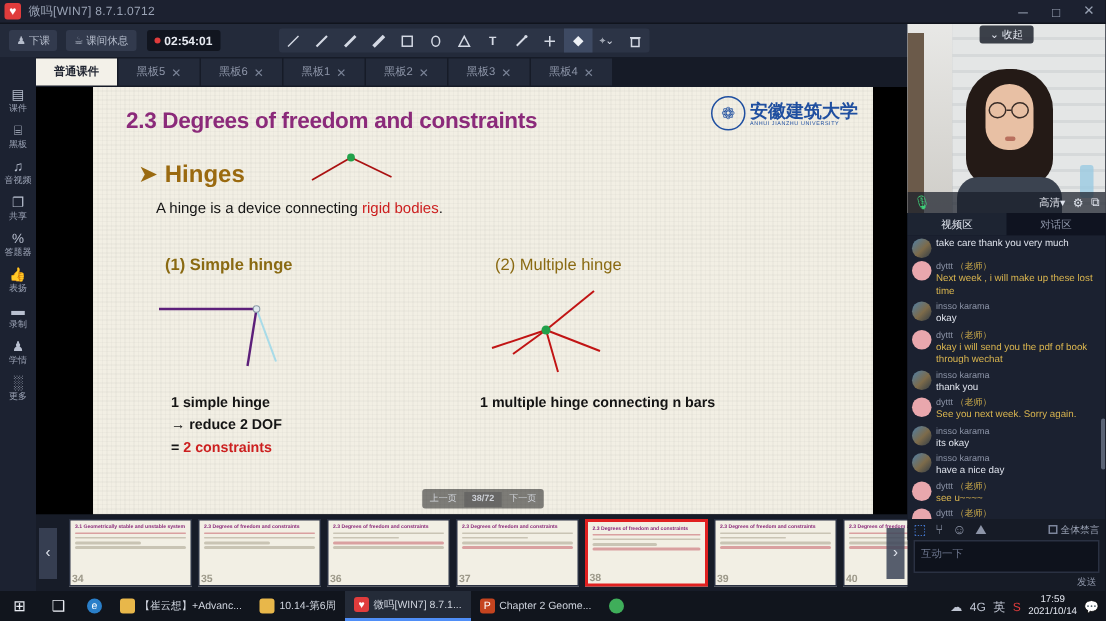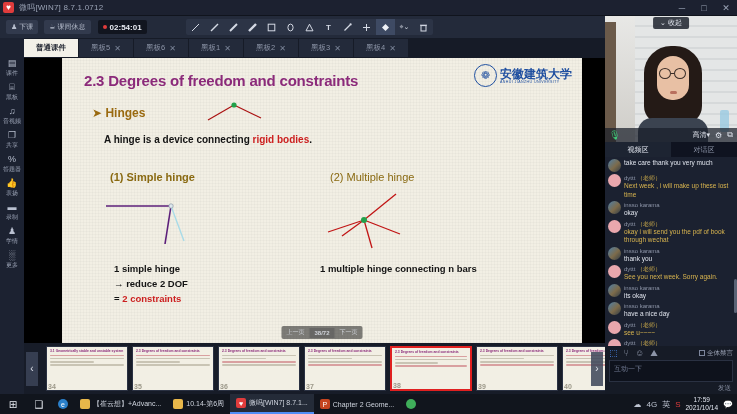--- a/index.html
+++ b/index.html
@@ -99,25 +99,25 @@
   }
   .logo-wrap { position: absolute; right: 10px; top: 6px; display: flex; align-items: center; gap: 3px; }
   .logo-seal {
     width: 23px; height: 23px; border-radius: 50%;
     border: 1.6px solid #1f4fa0; display: flex; align-items: center; justify-content: center;
     color: #1f4fa0; font-size: 11px;
   }
   .logo-cn { font-size: 12px; color: #1f4fa0; font-weight: bold; line-height: 12px; }
   .logo-en { font-size: 3.6px; color: #1f4fa0; letter-spacing: .4px; }
   .bullet-hinges {
-    position: absolute; left: 30px; top: 48px; font-size: 12px;
+    position: absolute; left: 30px; top: 48px; font-size: 16px;
     font-weight: bold; color: #9a6a10;
   }
   .sentence {
-    position: absolute; left: 42px; top: 76px; font-size: 10px; font-weight: bold; color: #141414;
+    position: absolute; left: 42px; top: 76px; font-size: 10px; font-weight: normal; color: #141414;
   }
   .sentence .red { color: #cc1f1f; }
   .col-head-1 {
     position: absolute; left: 48px; top: 113px; font-size: 11px; font-weight: bold; color: #8a6a12;
   }
   .col-head-2 {
     position: absolute; left: 268px; top: 113px; font-size: 11px; font-weight: normal; color: #8a6a12;
   }
   .txtblock { position: absolute; font-size: 9.5px; font-weight: bold; color: #141414; line-height: 15px; }
   .txtblock .red { color: #cc1f1f; }

